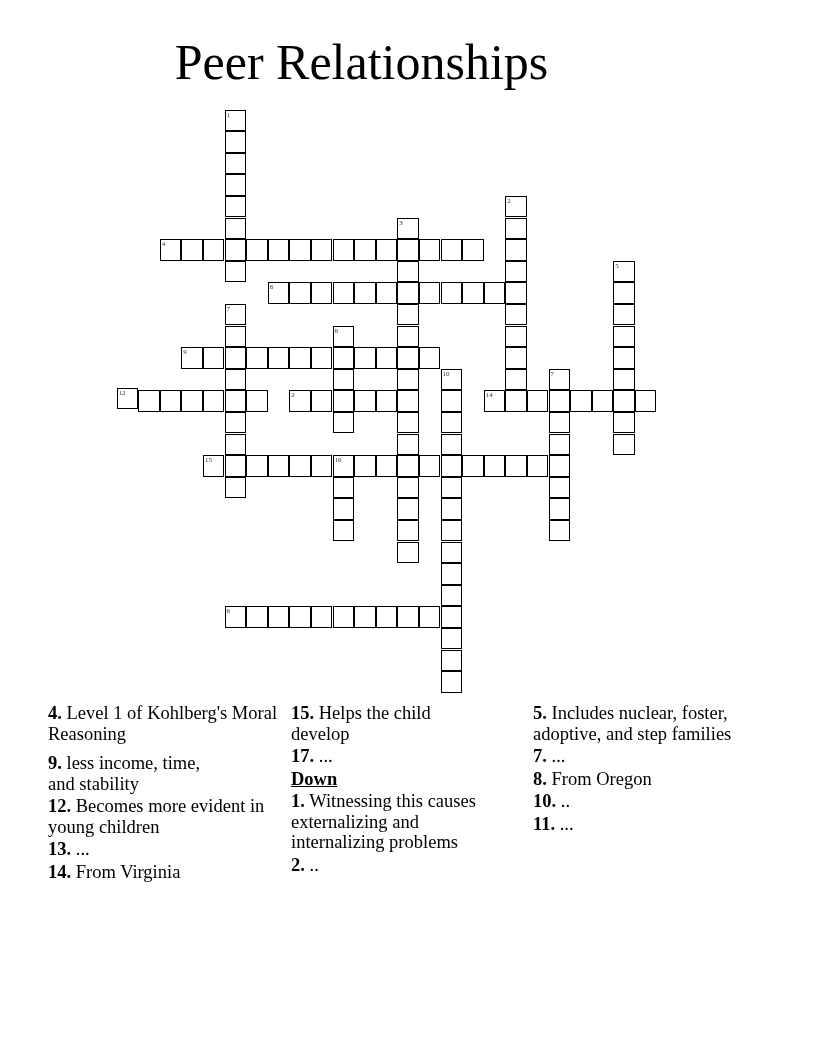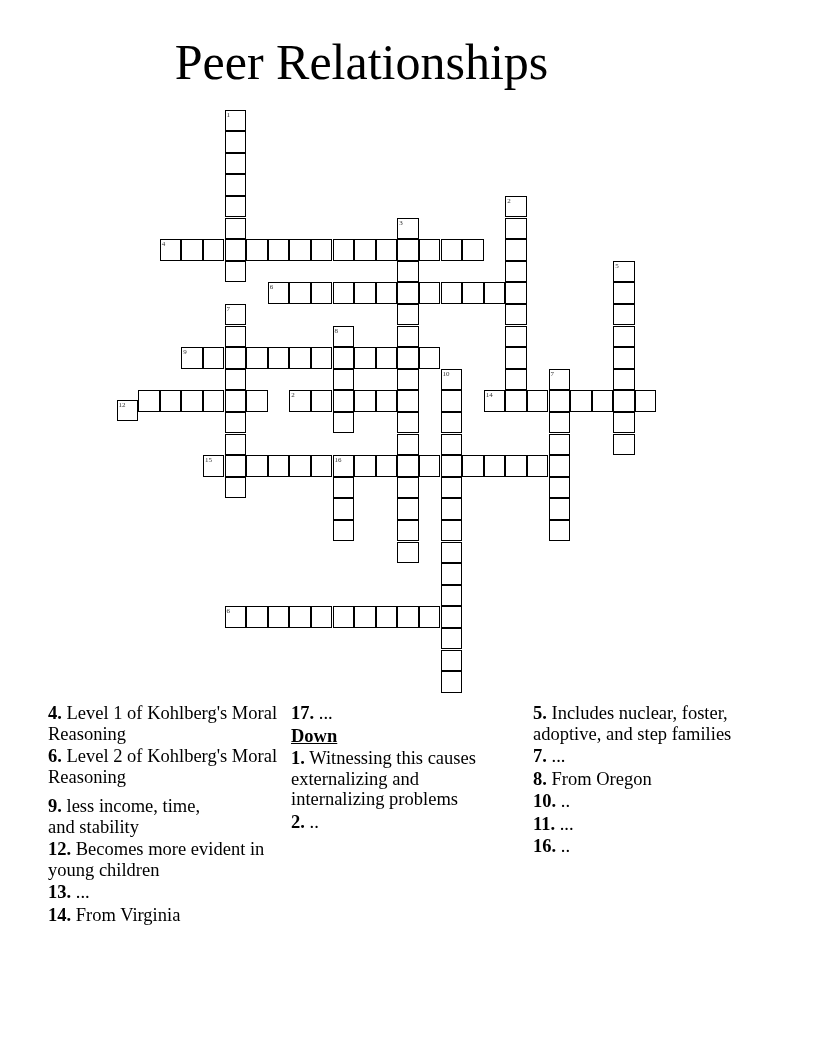--- a/index.html
+++ b/index.html
@@ -147,21 +147,21 @@
     <div class="cell" style="left: 432px; top: 259.2px;">
       <span class="num">7</span>
     </div>
     <div class="cell" style="left: 432px; top: 280.8px;"></div>
     <div class="cell" style="left: 432px; top: 302.4px;"></div>
     <div class="cell" style="left: 432px; top: 324px;"></div>
     <div class="cell" style="left: 432px; top: 345.6px;"></div>
     <div class="cell" style="left: 432px; top: 367.2px;"></div>
     <div class="cell" style="left: 432px; top: 388.8px;"></div>
     <div class="cell" style="left: 432px; top: 410.4px;"></div>
-    <div class="cell" style="left: 0px; top: 290px;">
+    <div class="cell" style="left: 0px; top: 278px;">
       <span class="num">12</span>
     </div>
     <div class="cell" style="left: 21.6px; top: 280.8px;"></div>
     <div class="cell" style="left: 43.2px; top: 280.8px;"></div>
     <div class="cell" style="left: 64.8px; top: 280.8px;"></div>
     <div class="cell" style="left: 86.4px; top: 280.8px;"></div>
     <div class="cell" style="left: 129.6px; top: 280.8px;"></div>
     <div class="cell" style="left: 172.8px; top: 280.8px;">
       <span class="num">2</span>
     </div>
@@ -205,33 +205,32 @@
     <div class="cell" style="left: 216px; top: 496.8px;"></div>
     <div class="cell" style="left: 237.6px; top: 496.8px;"></div>
     <div class="cell" style="left: 259.2px; top: 496.8px;"></div>
     <div class="cell" style="left: 280.8px; top: 496.8px;"></div>
     <div class="cell" style="left: 302.4px; top: 496.8px;"></div>
   </div>
 
 <div class="clues">
   <div class="col" style="left:48px; width:230px;">
     <div class="clue"><b>4.</b> <span>Level 1 of Kohlberg's Moral Reasoning</span></div>
-    <div class="clue"><b>6.</b> <span>Level 2 of Kohlberg's Moral Reasoning</span></div>
     <div class="clue" style="width:180px;margin-top:9px;"><b>9.</b> <span>less income, time, and stability</span></div>
     <div class="clue"><b>12.</b> <span>Becomes more evident in young children</span></div>
     <div class="clue"><b>13.</b> <span>...</span></div>
     <div class="clue"><b>14.</b> <span>From Virginia</span></div>
   </div>
   <div class="col" style="left:291px; width:215px;">
+    <div class="clue" style="width:180px;"><b>15.</b> <span>Helps the child develop</span></div>
     <div class="clue"><b>17.</b> <span>...</span></div>
     <div class="heading">Down</div>
     <div class="clue"><b>1.</b> <span>Witnessing this causes externalizing and internalizing problems</span></div>
     <div class="clue"><b>2.</b> <span>..</span></div>
   </div>
   <div class="col" style="left:533px; width:220px;">
     <div class="clue"><b>5.</b> <span>Includes nuclear, foster, adoptive, and step families</span></div>
     <div class="clue"><b>7.</b> <span>...</span></div>
     <div class="clue"><b>8.</b> <span>From Oregon</span></div>
     <div class="clue"><b>10.</b> <span>..</span></div>
     <div class="clue"><b>11.</b> <span>...</span></div>
-    <div class="clue"><b>16.</b> <span>..</span></div>
   </div>
 </div>
 
 </body></html>

